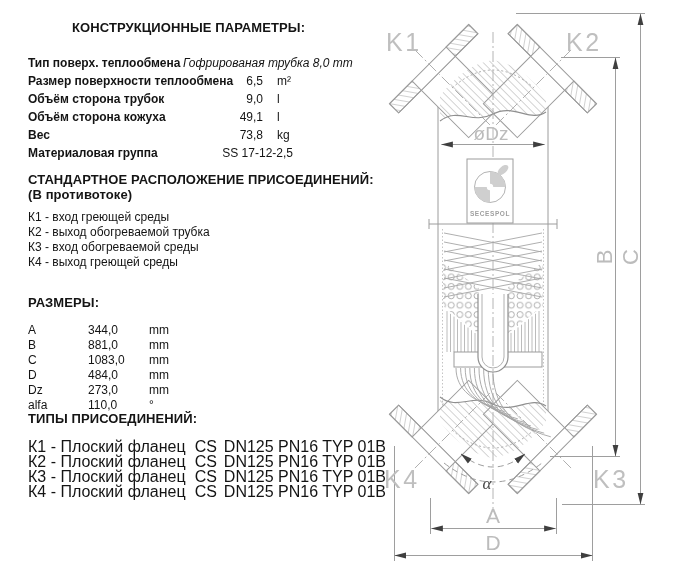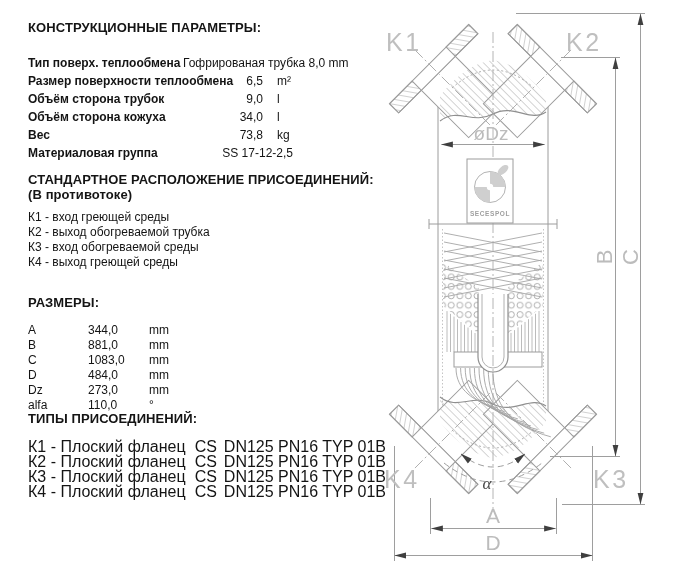--- a/index.html
+++ b/index.html
@@ -1,33 +1,33 @@
 <!DOCTYPE html>
 <html><head>
 <meta charset="utf-8">
 <style>
   html,body{margin:0;padding:0;background:#fff;}
   .page{position:relative;width:700px;height:569px;background:#fff;overflow:hidden;
         font-family:"Liberation Sans",sans-serif;color:#141414;}
   .left{position:absolute;left:28px;top:0;width:345px;height:569px;}
   .stitle{position:absolute;left:0;font-weight:700;font-size:13px;line-height:15px;letter-spacing:.1px;white-space:nowrap;}
-  .s1t{top:20px;}
+  .s1t{top:20px;margin-left:44px;}
   .s2t{top:172px;}
   .s3t{top:295px;}
   .s4t{top:411px;}
   .absblock{position:absolute;left:0;}
   #param-rows{top:54px;width:340px;}
   #conn-rows{top:210px;}
   #dim-rows{top:323px;}
   #type-rows{top:439px;}
   .prow{position:relative;height:18px;font-size:12px;line-height:18px;}
   .plabel{position:absolute;left:0;white-space:nowrap;font-weight:bold;}
   .pval{position:absolute;left:155px;width:80px;text-align:right;white-space:nowrap;}
   .pval.wide{width:110px;}
-  .pval.long{width:auto;text-align:left;}
+  .pval.long{width:auto;text-align:left;font-style:italic;}
   .punit{position:absolute;left:249px;white-space:nowrap;}
   .crow{position:relative;height:15px;font-size:12px;line-height:15px;white-space:nowrap;}
   .drow{position:relative;height:15px;font-size:12px;line-height:15px;}
   .dlabel{position:absolute;left:0;}
   .dval{position:absolute;left:60px;width:54px;text-align:left;}
   .dunit{position:absolute;left:121px;}
   .trow{position:relative;height:15px;font-size:16px;line-height:15px;white-space:nowrap;}
   .tcode{margin-left:9px;}
   .tspec{margin-left:7px;}
   svg.drawing{position:absolute;left:350px;top:0;}
@@ -65,21 +65,21 @@
           <span class="pval">6,5</span>
           <span class="punit">m²</span>
         </div>
         <div class="prow">
           <span class="plabel">Объём сторона трубок</span>
           <span class="pval">9,0</span>
           <span class="punit">l</span>
         </div>
         <div class="prow">
           <span class="plabel">Объём сторона кожуха</span>
-          <span class="pval">34,0</span>
+          <span class="pval">49,1</span>
           <span class="punit">l</span>
         </div>
         <div class="prow">
           <span class="plabel">Вес</span>
           <span class="pval">73,8</span>
           <span class="punit">kg</span>
         </div>
         <div class="prow">
           <span class="plabel">Материаловая группа</span>
           <span class="pval wide">SS 17-12-2,5</span>

